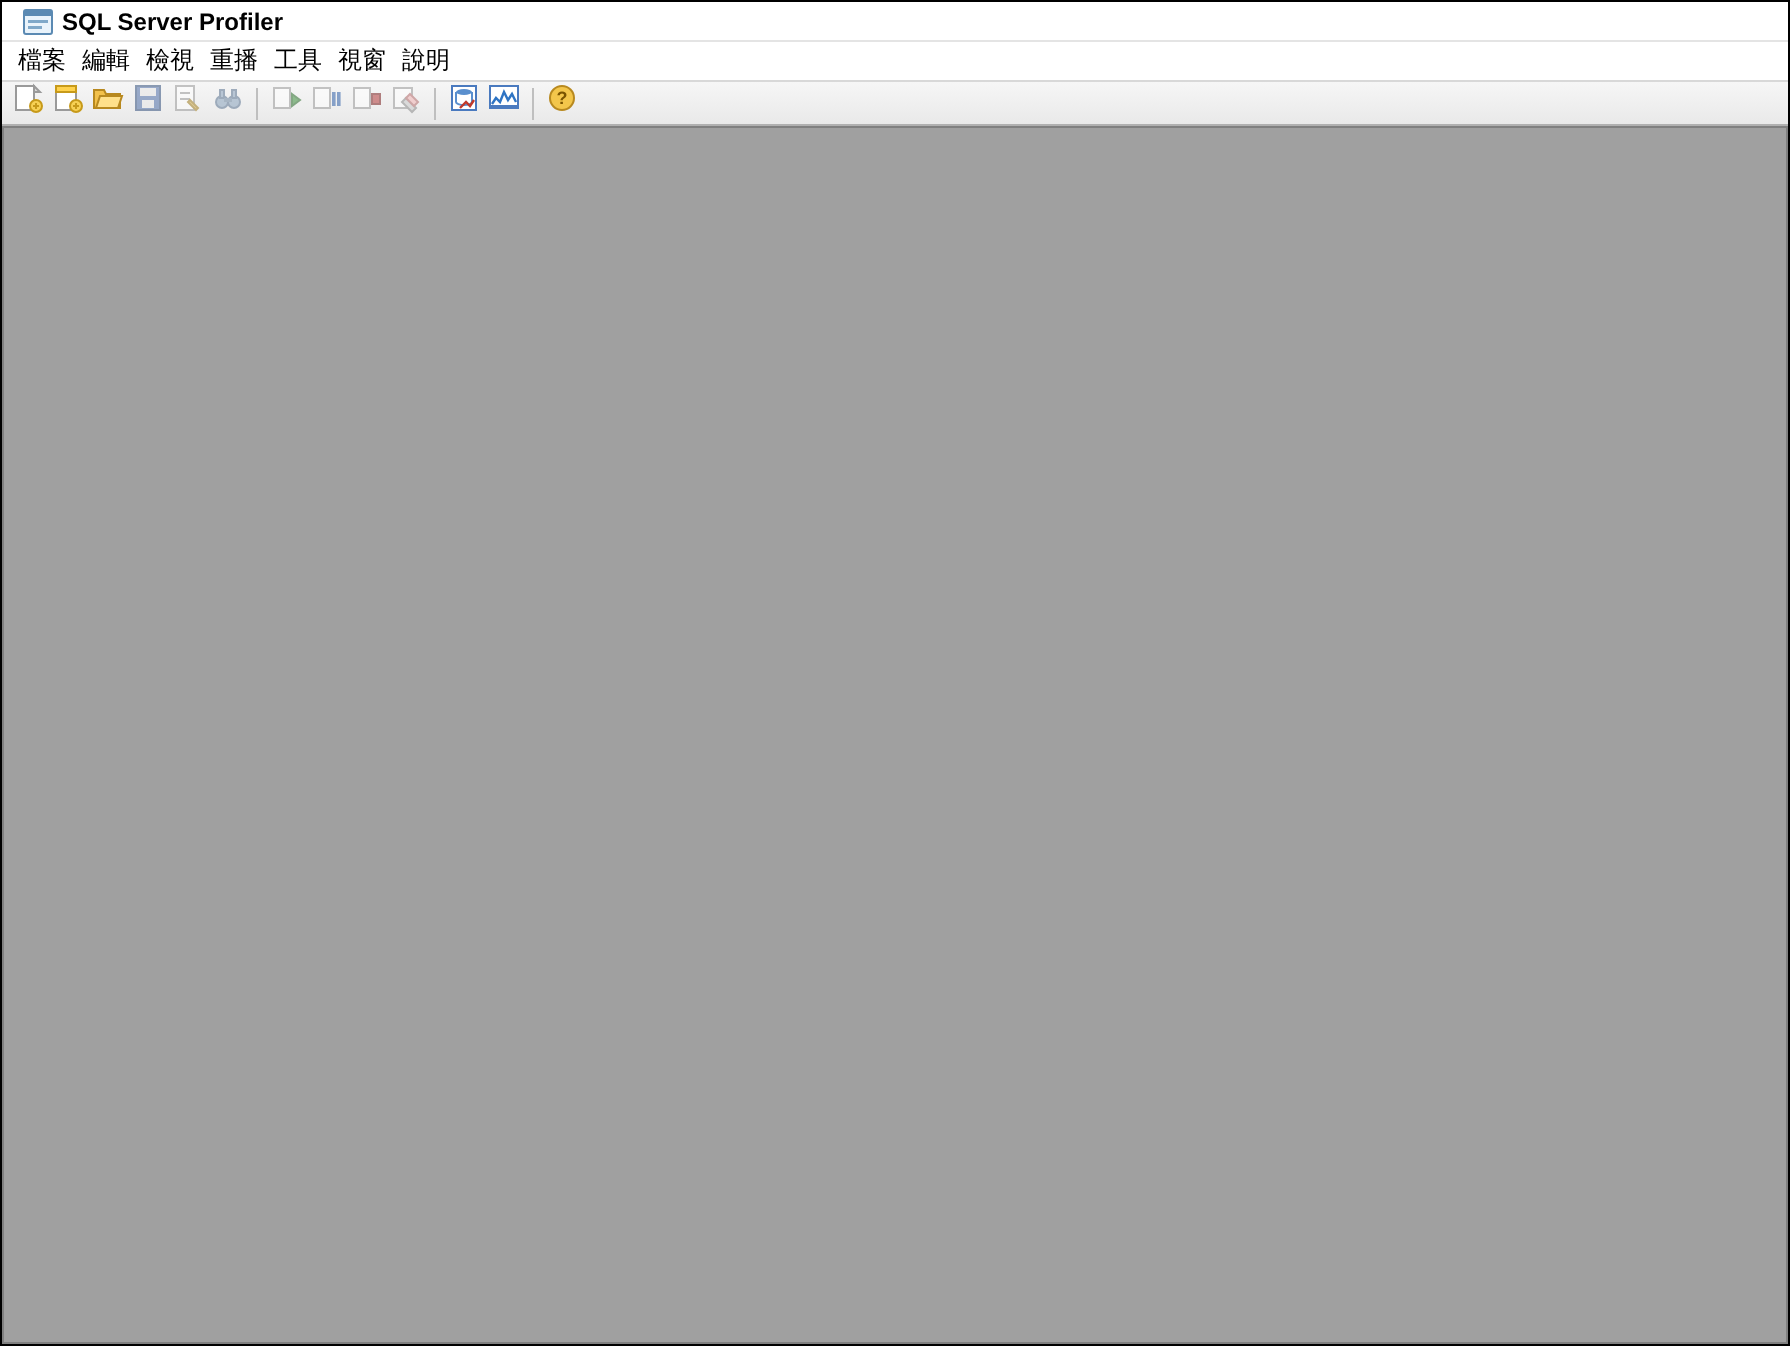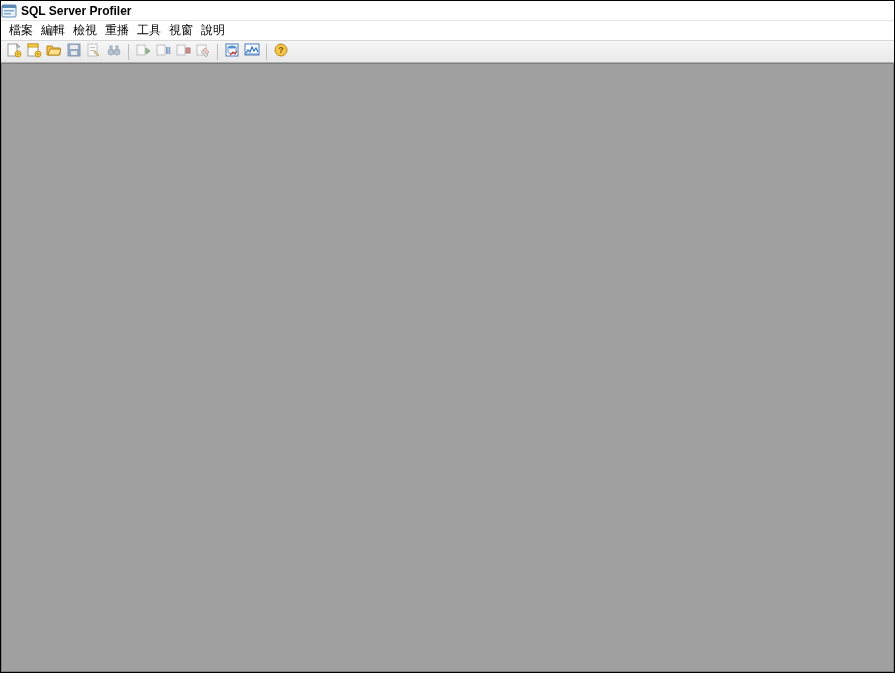--- a/index.html
+++ b/index.html
@@ -4,21 +4,21 @@
 <style>
   * { box-sizing: border-box; margin: 0; padding: 0; }
   html, body { width: 895px; height: 673px; overflow: hidden; font-family: "Segoe UI", "Microsoft JhengHei", Tahoma, sans-serif; }
   body { border: 1px solid #000; background: #fff; display: flex; flex-direction: column; }
 
   .titlebar {
     height: 20px;
     background: #fff;
     display: flex;
     align-items: center;
-    padding-left: 0;
+    padding-left: 10px;
     font-size: 12px;
     color: #000;
     border-bottom: 1px solid #e4e4e4;
   }
   .titlebar .app-icon {
     width: 16px; height: 16px;
     margin-right: 4px;
     display: flex; align-items: center; justify-content: center;
   }
   .menubar {

